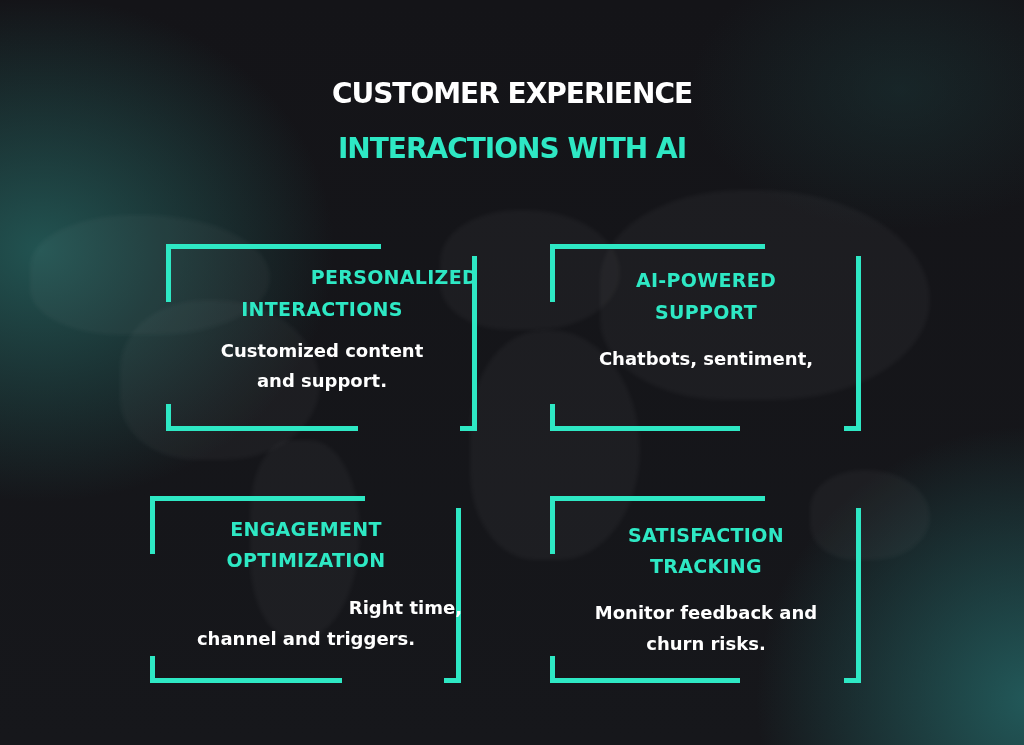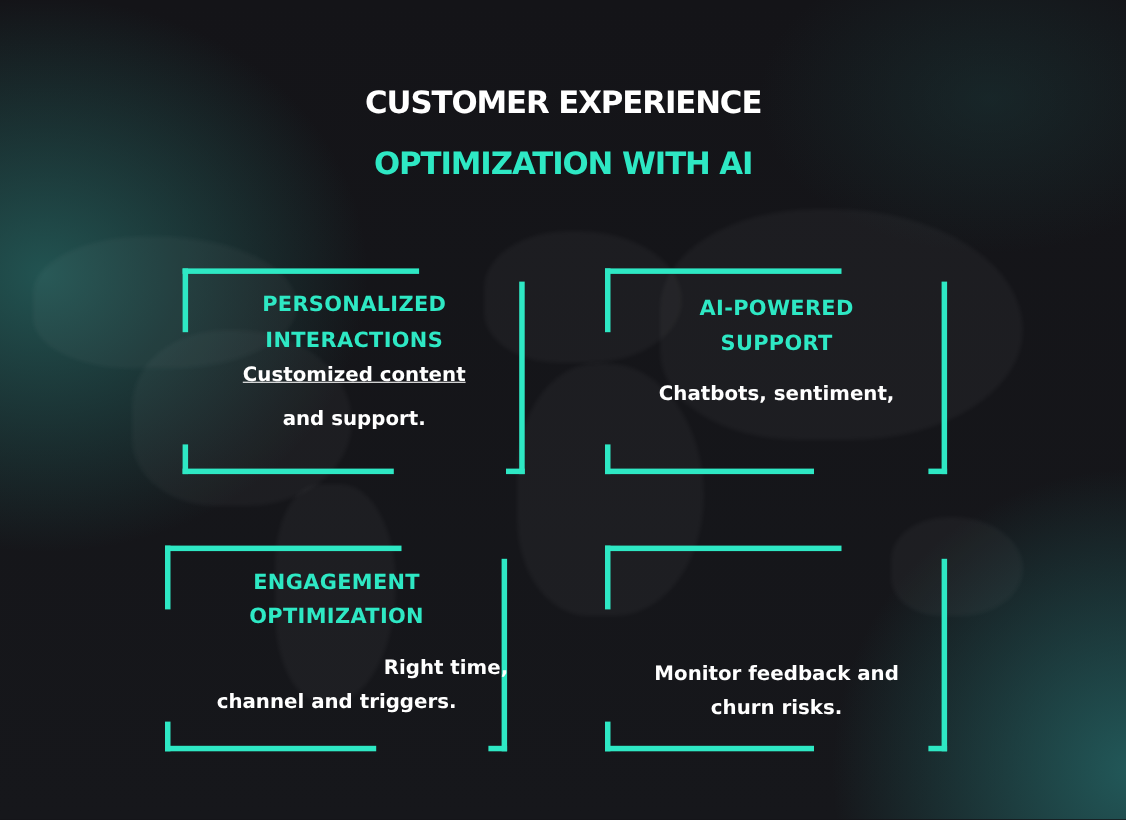--- a/index.html
+++ b/index.html
@@ -75,32 +75,32 @@
   <div class="map-blob" style="left:30px;top:215px;width:240px;height:120px;"></div>
   <div class="map-blob" style="left:120px;top:300px;width:200px;height:160px;"></div>
   <div class="map-blob" style="left:250px;top:440px;width:110px;height:200px;border-radius:40% 50% 60% 45%;"></div>
   <div class="map-blob" style="left:440px;top:210px;width:180px;height:120px;"></div>
   <div class="map-blob" style="left:470px;top:330px;width:170px;height:230px;"></div>
   <div class="map-blob" style="left:600px;top:190px;width:330px;height:210px;"></div>
   <div class="map-blob" style="left:810px;top:470px;width:120px;height:90px;"></div>
 </div>
 
 <div class="title title-line1">CUSTOMER EXPERIENCE</div>
-<div class="title title-line2">OPTIMIZATION WITH AI</div>
+<div class="title title-line2">INTERACTIONS WITH AI</div>
 
 <div class="card" style="left:166px;top:244px;">
   <div class="seg" style="left:0;top:0;width:215px;height:5px;"></div>
   <div class="seg" style="left:0;top:0;width:5px;height:58px;"></div>
   <div class="seg" style="left:306px;top:12px;width:5px;height:175px;"></div>
   <div class="seg" style="left:294px;top:182px;width:17px;height:5px;"></div>
   <div class="seg" style="left:0;top:160px;width:5px;height:27px;"></div>
   <div class="seg" style="left:0;top:182px;width:192px;height:5px;"></div>
-  <div class="card-heading" style="top:17px;">PERSONALIZED</div>
+  <div class="card-heading" style="top:17px;text-align:right;">PERSONALIZED</div>
   <div class="card-heading" style="top:49px;">INTERACTIONS</div>
-  <div class="card-body" style="top:81px;text-decoration:underline;">Customized content</div>
+  <div class="card-body" style="top:91px;">Customized content</div>
   <div class="card-body" style="top:121px;">and support.</div>
 </div>
 
 <div class="card" style="left:550px;top:244px;">
   <div class="seg" style="left:0;top:0;width:215px;height:5px;"></div>
   <div class="seg" style="left:0;top:0;width:5px;height:58px;"></div>
   <div class="seg" style="left:306px;top:12px;width:5px;height:175px;"></div>
   <div class="seg" style="left:294px;top:182px;width:17px;height:5px;"></div>
   <div class="seg" style="left:0;top:160px;width:5px;height:27px;"></div>
   <div class="seg" style="left:0;top:182px;width:190px;height:5px;"></div>
@@ -122,15 +122,17 @@
   <div class="card-body" style="top:127px;">channel and triggers.</div>
 </div>
 
 <div class="card" style="left:550px;top:496px;">
   <div class="seg" style="left:0;top:0;width:215px;height:5px;"></div>
   <div class="seg" style="left:0;top:0;width:5px;height:58px;"></div>
   <div class="seg" style="left:306px;top:12px;width:5px;height:175px;"></div>
   <div class="seg" style="left:294px;top:182px;width:17px;height:5px;"></div>
   <div class="seg" style="left:0;top:160px;width:5px;height:27px;"></div>
   <div class="seg" style="left:0;top:182px;width:190px;height:5px;"></div>
+  <div class="card-heading" style="top:23px;">SATISFACTION</div>
+  <div class="card-heading" style="top:54px;">TRACKING</div>
   <div class="card-body" style="top:101px;">Monitor feedback and</div>
   <div class="card-body" style="top:132px;">churn risks.</div>
 </div>
 
 </body></html>

